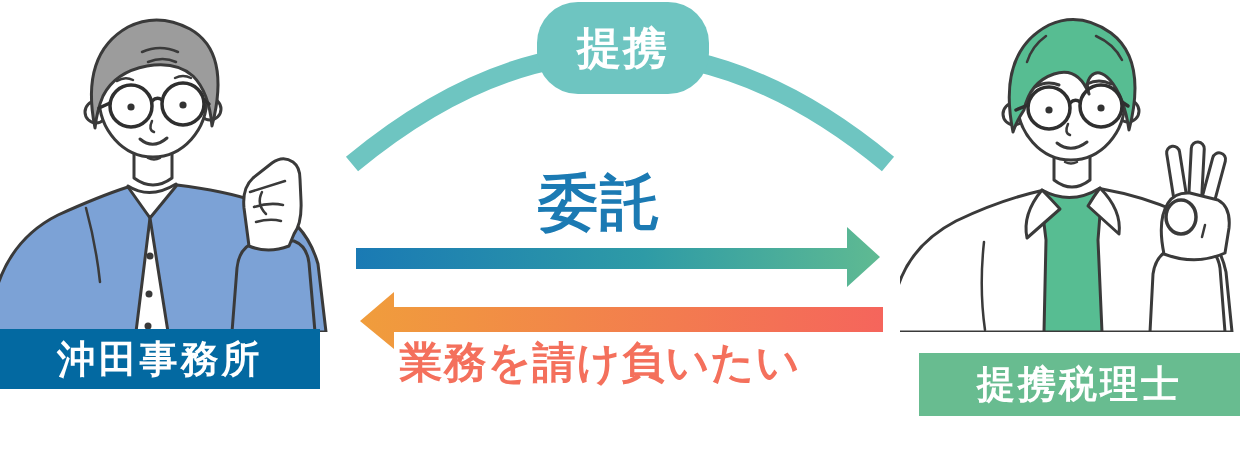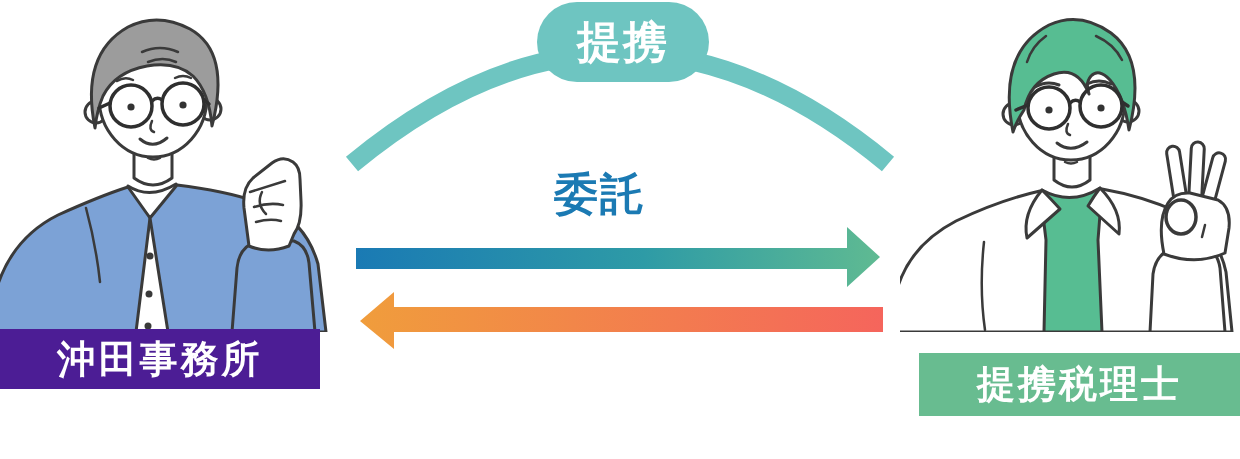--- a/index.html
+++ b/index.html
@@ -5,47 +5,47 @@
   * { margin:0; padding:0; box-sizing:border-box; }
   body { background:#fff; font-family:"Liberation Sans", sans-serif; }
   .canvas {
     position:relative; width:1240px; height:459px;
     background:#ffffff; overflow:hidden;
   }
   .abs { position:absolute; }
   svg { display:block; }
 
   .badge {
-    position:absolute; left:537px; top:2px; width:172px; height:80px;
+    position:absolute; left:537px; top:2px; width:172px; height:92px;
     background:#6EC5C1; border-radius:41px;
     display:flex; align-items:center; justify-content:center;
     color:#ffffff; font-size:44px; font-weight:700; letter-spacing:2px;
     z-index:4;
     text-align:center;
   }
   .delegation-label {
     position:absolute; left:470px; top:170px; width:260px;
-    text-align:center; color:#1B7AB3; font-size:44px; font-weight:700;
+    text-align:center; color:#1B7AB3; font-size:60px; font-weight:700;
     letter-spacing:2px; line-height:1.1; z-index:3;
   }
   .request-label {
     position:absolute; left:380px; top:339px; width:440px;
     text-align:center; color:#F4705C; font-size:43px; font-weight:700;
     letter-spacing:1px; line-height:1.1; z-index:3;
   }
   .note {
     position:absolute; left:0; top:420px; width:1240px;
     text-align:center; color:#757575; font-size:29px; font-weight:700;
     letter-spacing:1px; z-index:3;
   }
   .entity-box {
     position:absolute; display:flex; align-items:center; justify-content:center;
     color:#ffffff; font-size:38px; font-weight:700; letter-spacing:3px; z-index:5;
   }
-  .entity-box.left  { left:0px;   top:329px; width:320px; height:60px; background:#4c1d95; }
+  .entity-box.left  { left:0px;   top:329px; width:320px; height:60px; background:#0369a1; }
   .entity-box.right { left:919px; top:325px; width:321px; height:63px; background:#68BC90;margin-top:28px; }
   .layer1 { z-index:1; } .layer2 { z-index:2; }
 </style>
 </head>
 <body>
 
 <div class="canvas">
 
   <svg class="abs layer2" style="left:0;top:0" width="1240" height="200" viewBox="0 0 1240 200">
     <path d="M352 164 Q620 -58 888 164" fill="none" stroke="#6EC5C1" stroke-width="19"></path>
@@ -69,20 +69,21 @@
 
   <svg class="abs layer2" style="left:356px;top:290px" width="528" height="61" viewBox="0 0 528 61">
     <defs>
       <linearGradient id="gradOrangeSalmon" x1="0" y1="0" x2="1" y2="0">
         <stop offset="0" stop-color="#F09D3C"></stop>
         <stop offset="1" stop-color="#F5655C"></stop>
       </linearGradient>
     </defs>
     <polygon points="527,17 38,17 38,2 4,31 38,59 38,42 527,42" fill="url(#gradOrangeSalmon)"></polygon>
   </svg>
+  <div class="request-label">業務を請け負いたい</div>
 
 
   <svg class="abs layer1" style="left:0;top:0" width="340" height="332" viewBox="0 0 340 332">
     <g stroke-linecap="round" stroke-linejoin="round">
 
       <path d="M134 140 L134 178 Q153 192 172 178 L172 140 Z" fill="#fff" stroke="#3a3a3a" stroke-width="3"></path>
 
       <path d="M118 332 L128 186 Q150 200 176 184 L194 332 Z" fill="#fff" stroke="#3a3a3a" stroke-width="3"></path>
       <path d="M126 190 L150 218 L178 188" fill="none" stroke="#3a3a3a" stroke-width="3"></path>
       <circle cx="150" cy="256" r="3.5" fill="#3a3a3a" stroke="none"></circle>

